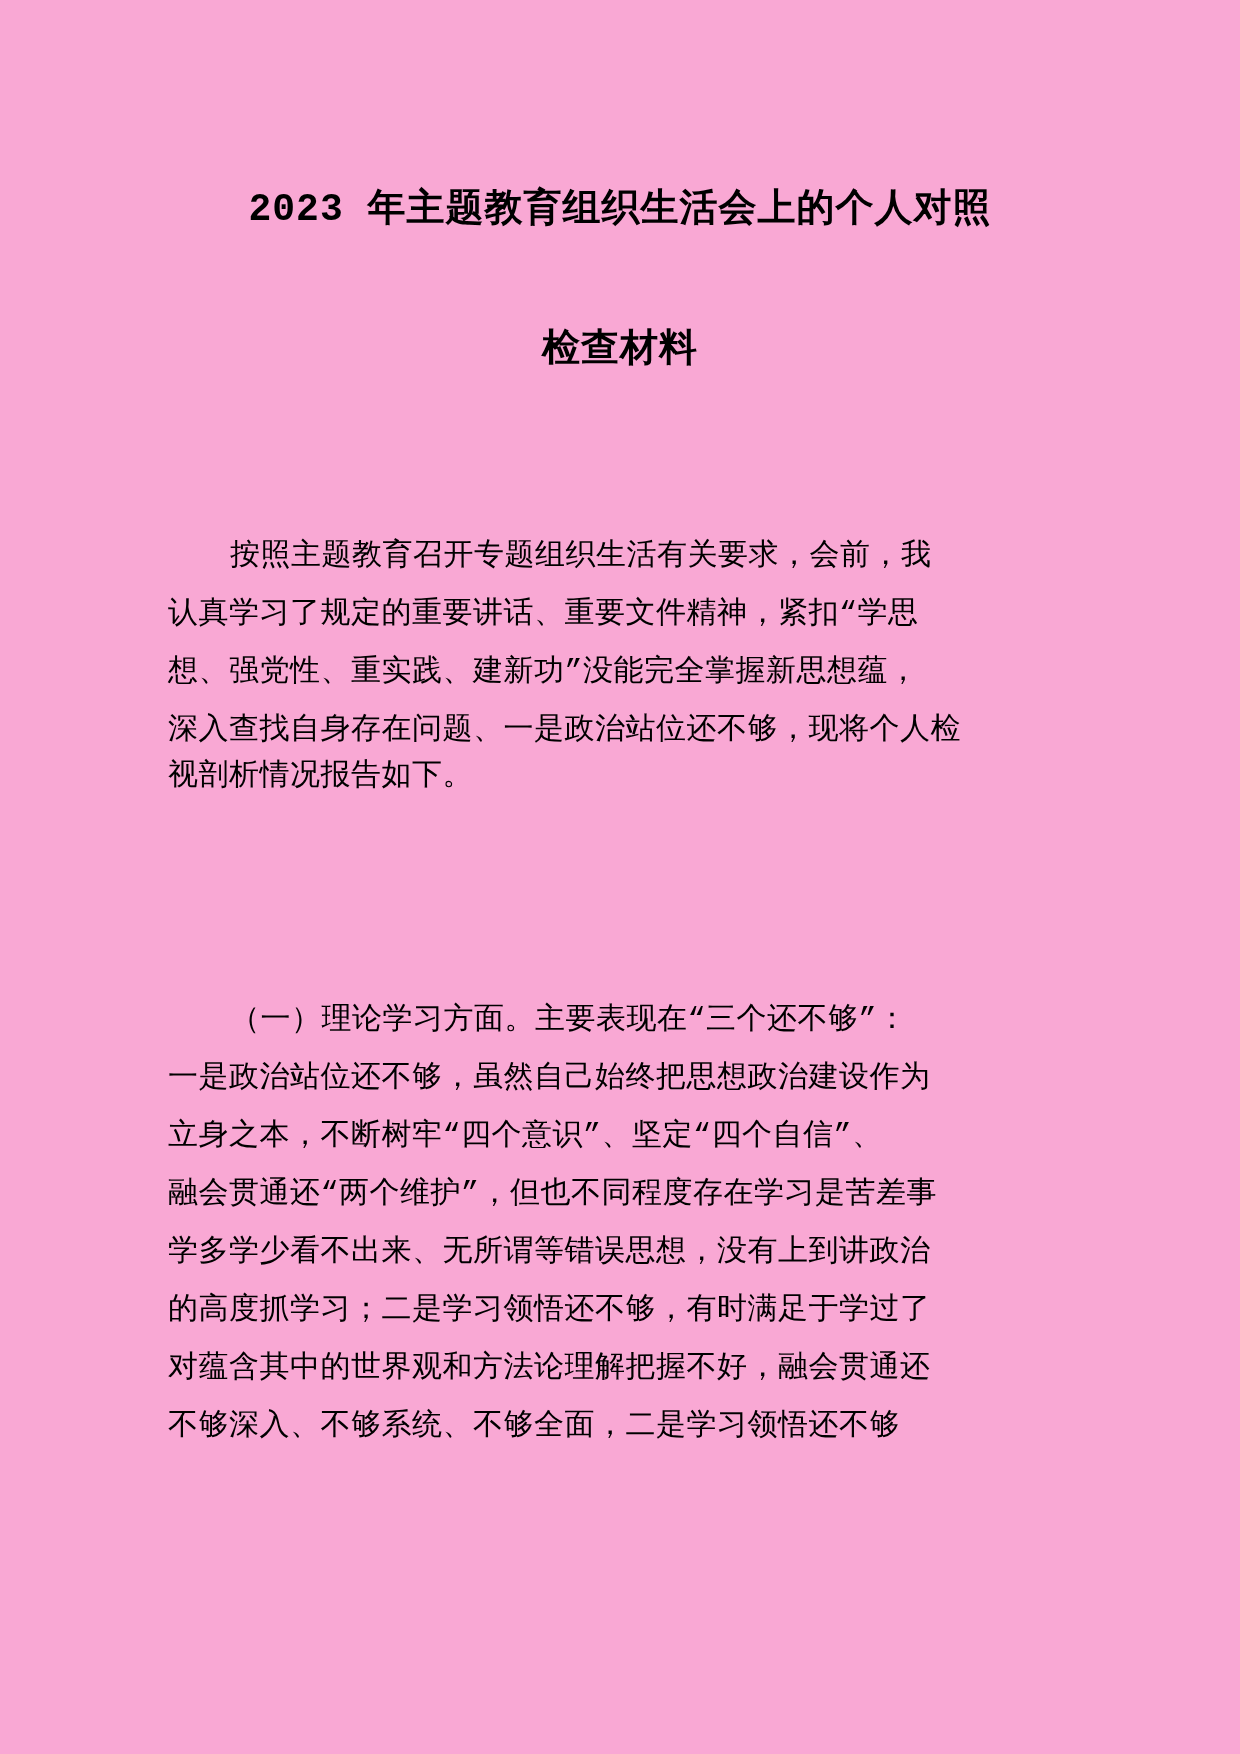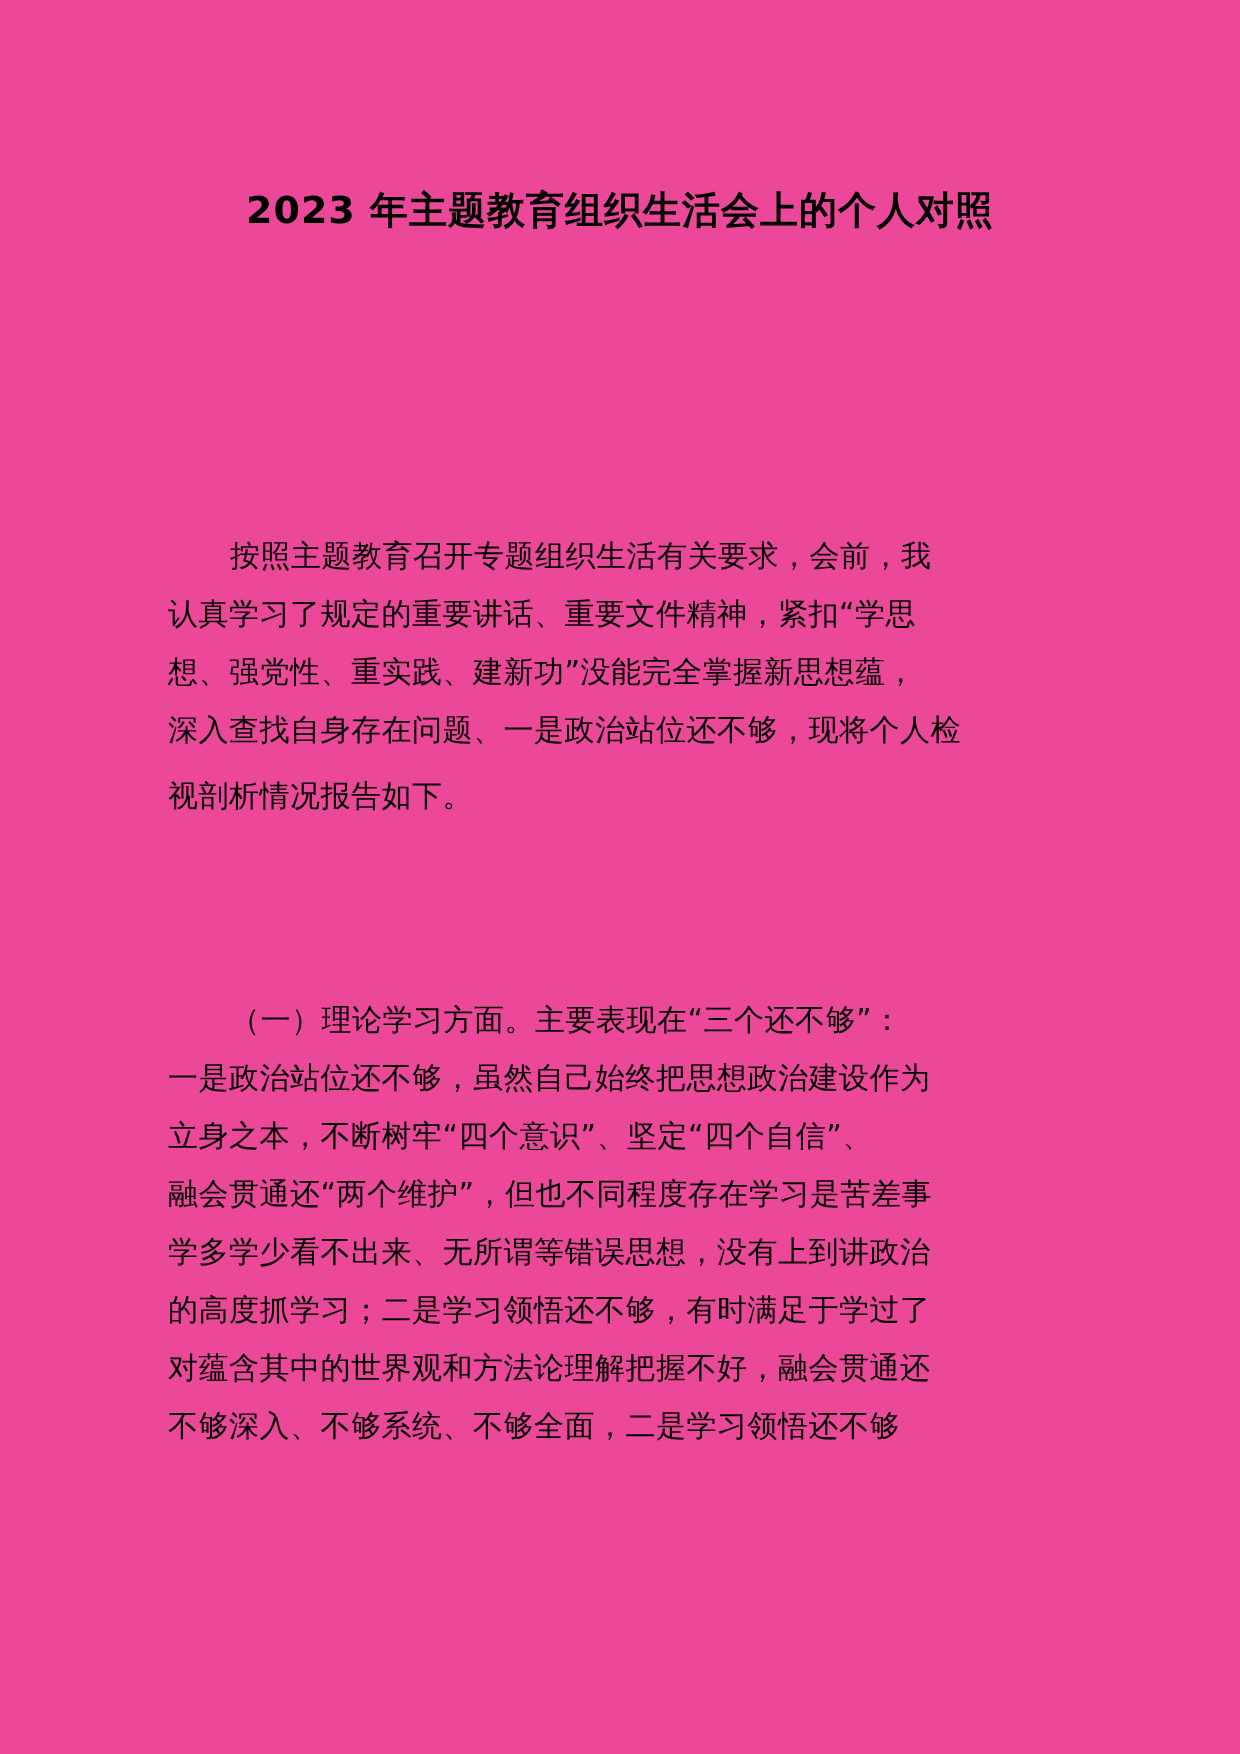--- a/index.html
+++ b/index.html
@@ -1,38 +1,39 @@
 <!DOCTYPE html>
 <html><head>
 <meta charset="utf-8">
 <style>
   html, body { margin: 0; padding: 0; background: #ffffff; }
   body { width: 1240px; height: 1754px; position: relative; overflow: hidden;
          font-family: "DejaVu Sans", "Liberation Sans", sans-serif; color: #000; }
-  .page { position: absolute; left: 0; top: 0; width: 1240px; height: 1754px; background: #ec4899; }
+  .page { position: absolute; left: 0; top: 0; width: 1240px; height: 1754px; background: #f9a8d4; font-family: Liberation Mono, monospace; }
   .title { position: absolute; left: 0; width: 1240px; text-align: center;
            font-weight: bold; font-size: 38px; line-height: 60px; letter-spacing: 1px; }
   .title.l1 { top: 180px; }
   .title.l2 { top: 320px; }
   .line { position: absolute; left: 168px; width: 780px; font-size: 30px; line-height: 40px;
           white-space: nowrap; letter-spacing: 0.5px; margin-top: 44px; }
   .indent { left: 230px; }
 </style>
 </head>
 <body>
 
 <div class="page">
   <div class="title l1">2023 年主题教育组织生活会上的个人对照</div>
+  <div class="title l2">检查材料</div>
 
   <div>
     <div class="line indent" style="top:492px">按照主题教育召开专题组织生活有关要求，会前，我</div>
     <div class="line" style="top:550px">认真学习了规定的重要讲话、重要文件精神，紧扣“学思</div>
     <div class="line" style="top:608px">想、强党性、重实践、建新功”没能完全掌握新思想蕴，</div>
     <div class="line" style="top:666px">深入查找自身存在问题、一是政治站位还不够，现将个人检</div>
-    <div class="line" style="top:732px">视剖析情况报告如下。</div>
+    <div class="line" style="top:712px">视剖析情况报告如下。</div>
   </div>
 
 
   <div>
     <div class="line indent" style="top:956px">（一）理论学习方面。主要表现在“三个还不够”：</div>
     <div class="line" style="top:1014px">一是政治站位还不够，虽然自己始终把思想政治建设作为</div>
     <div class="line" style="top:1072px">立身之本，不断树牢“四个意识”、坚定“四个自信”、</div>
     <div class="line" style="top:1130px">融会贯通还“两个维护”，但也不同程度存在学习是苦差事</div>
     <div class="line" style="top:1188px">学多学少看不出来、无所谓等错误思想，没有上到讲政治</div>
     <div class="line" style="top:1246px">的高度抓学习；二是学习领悟还不够，有时满足于学过了</div>

